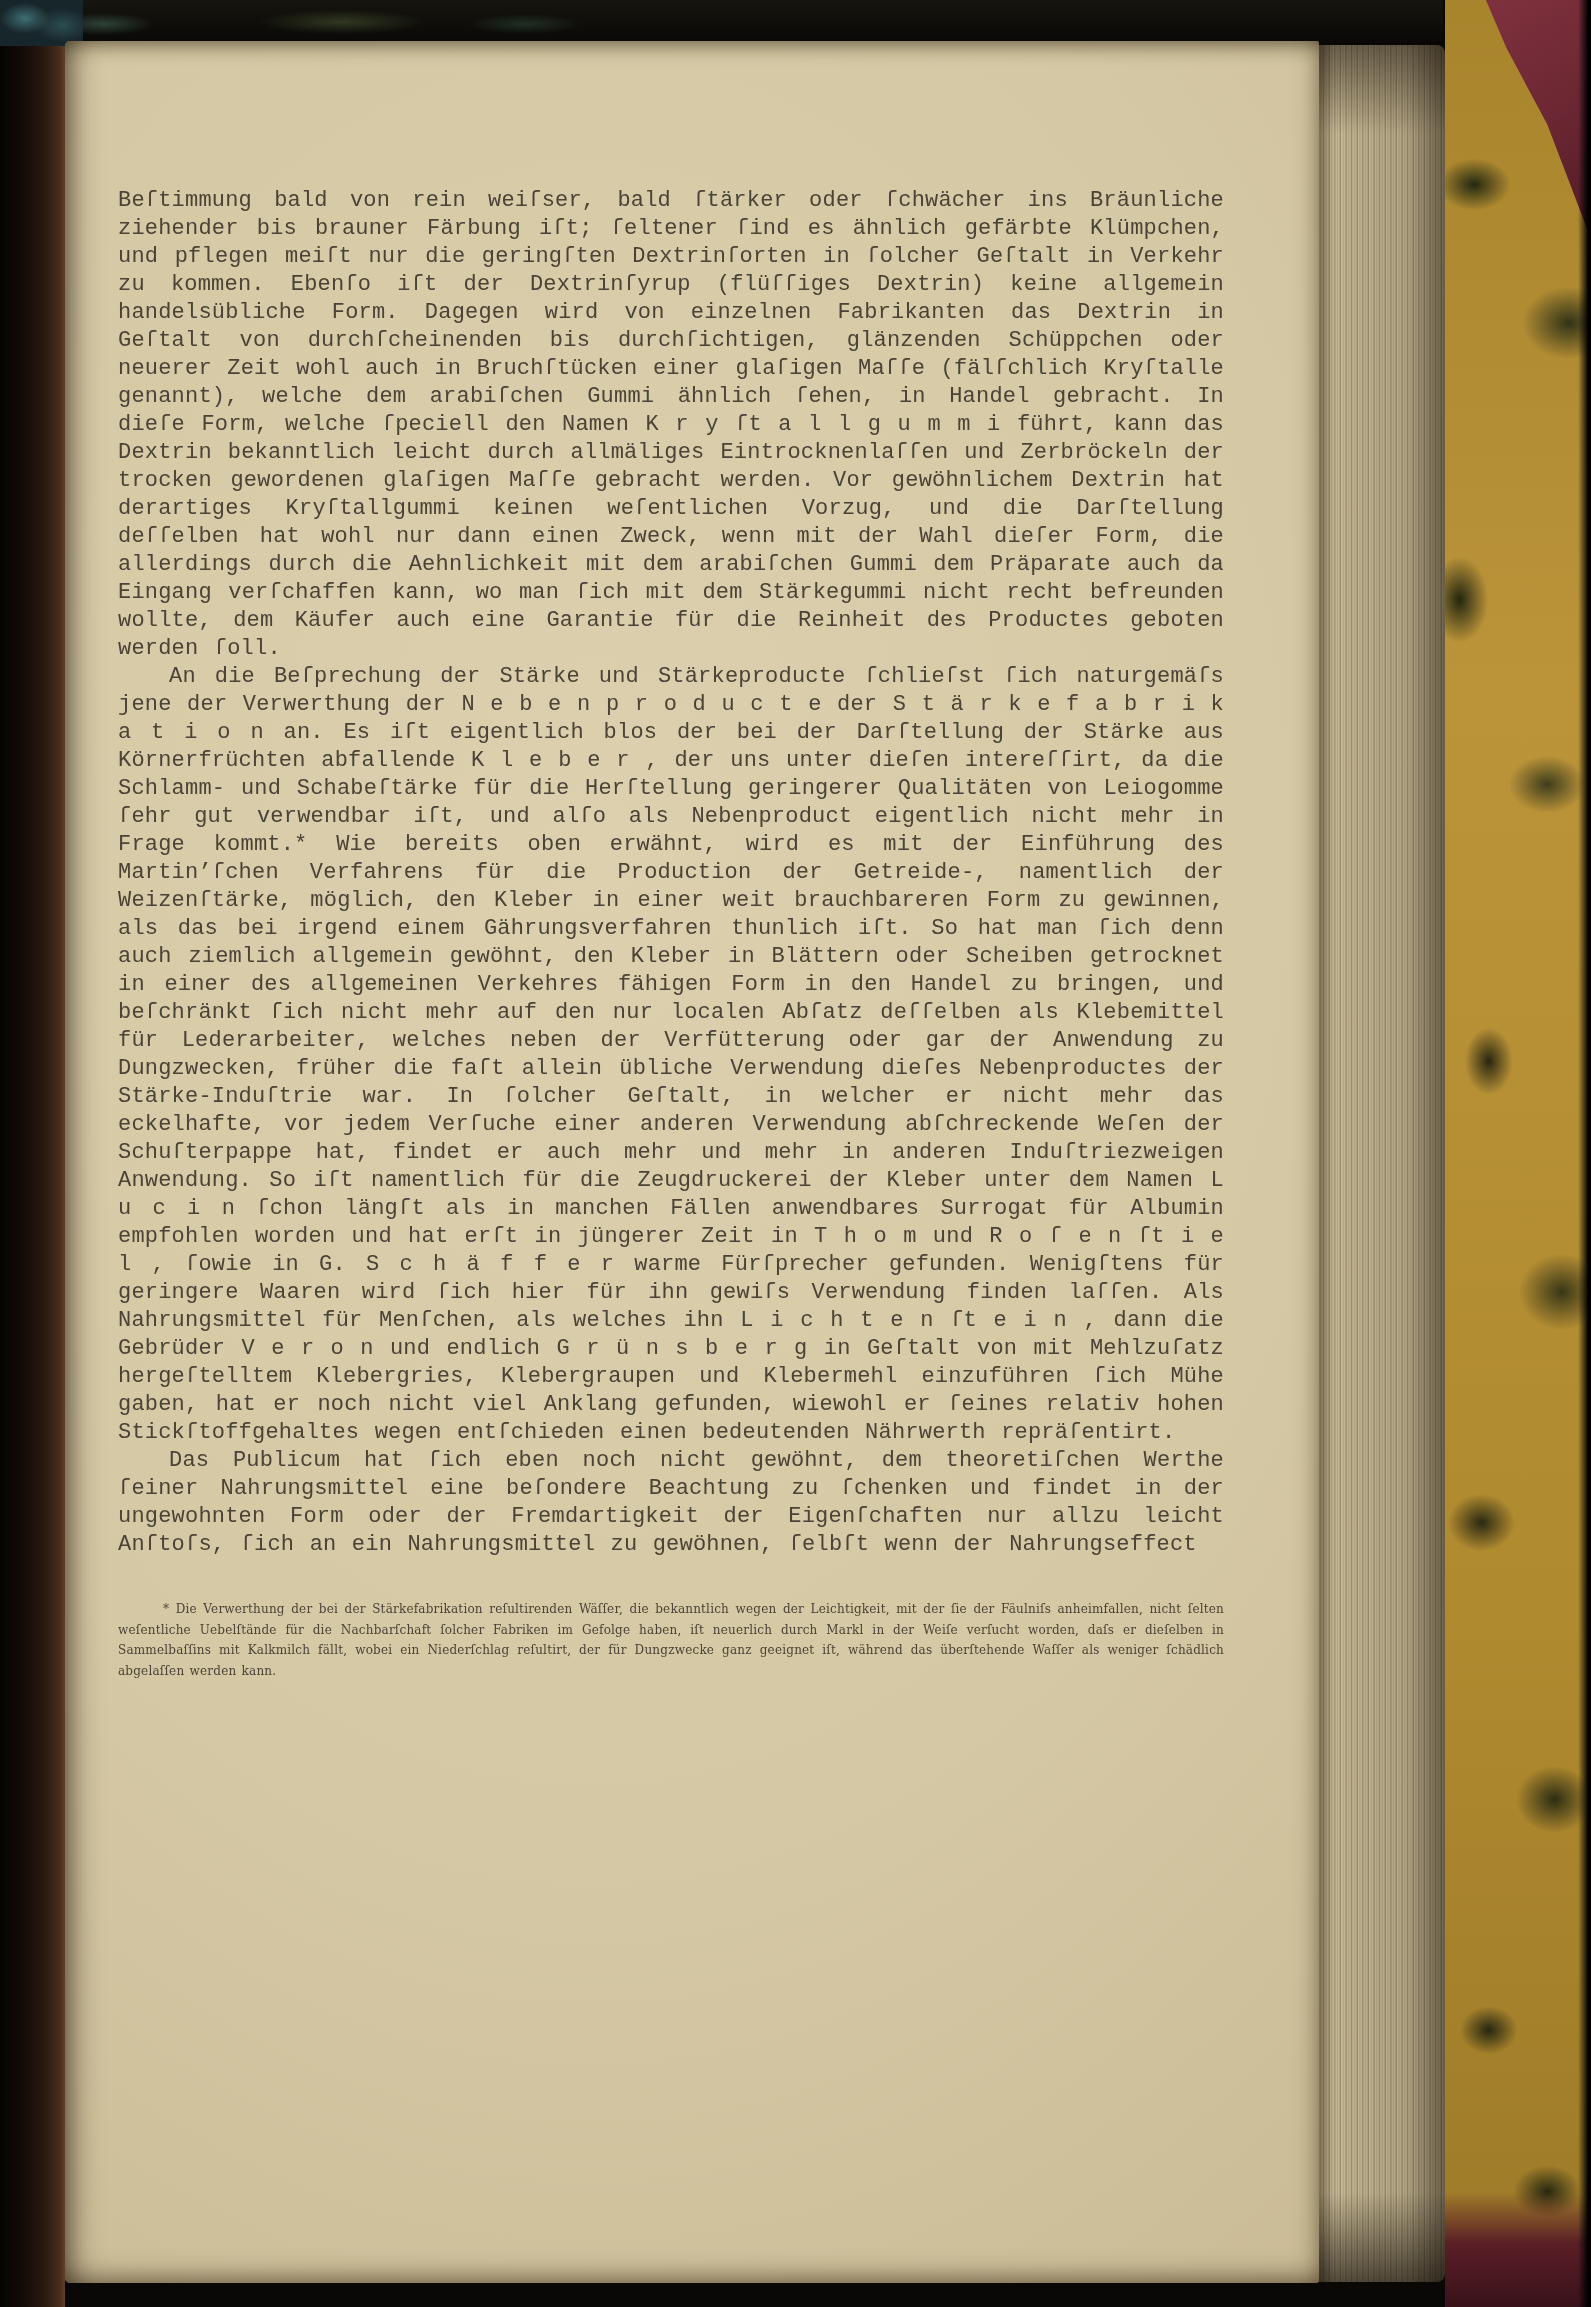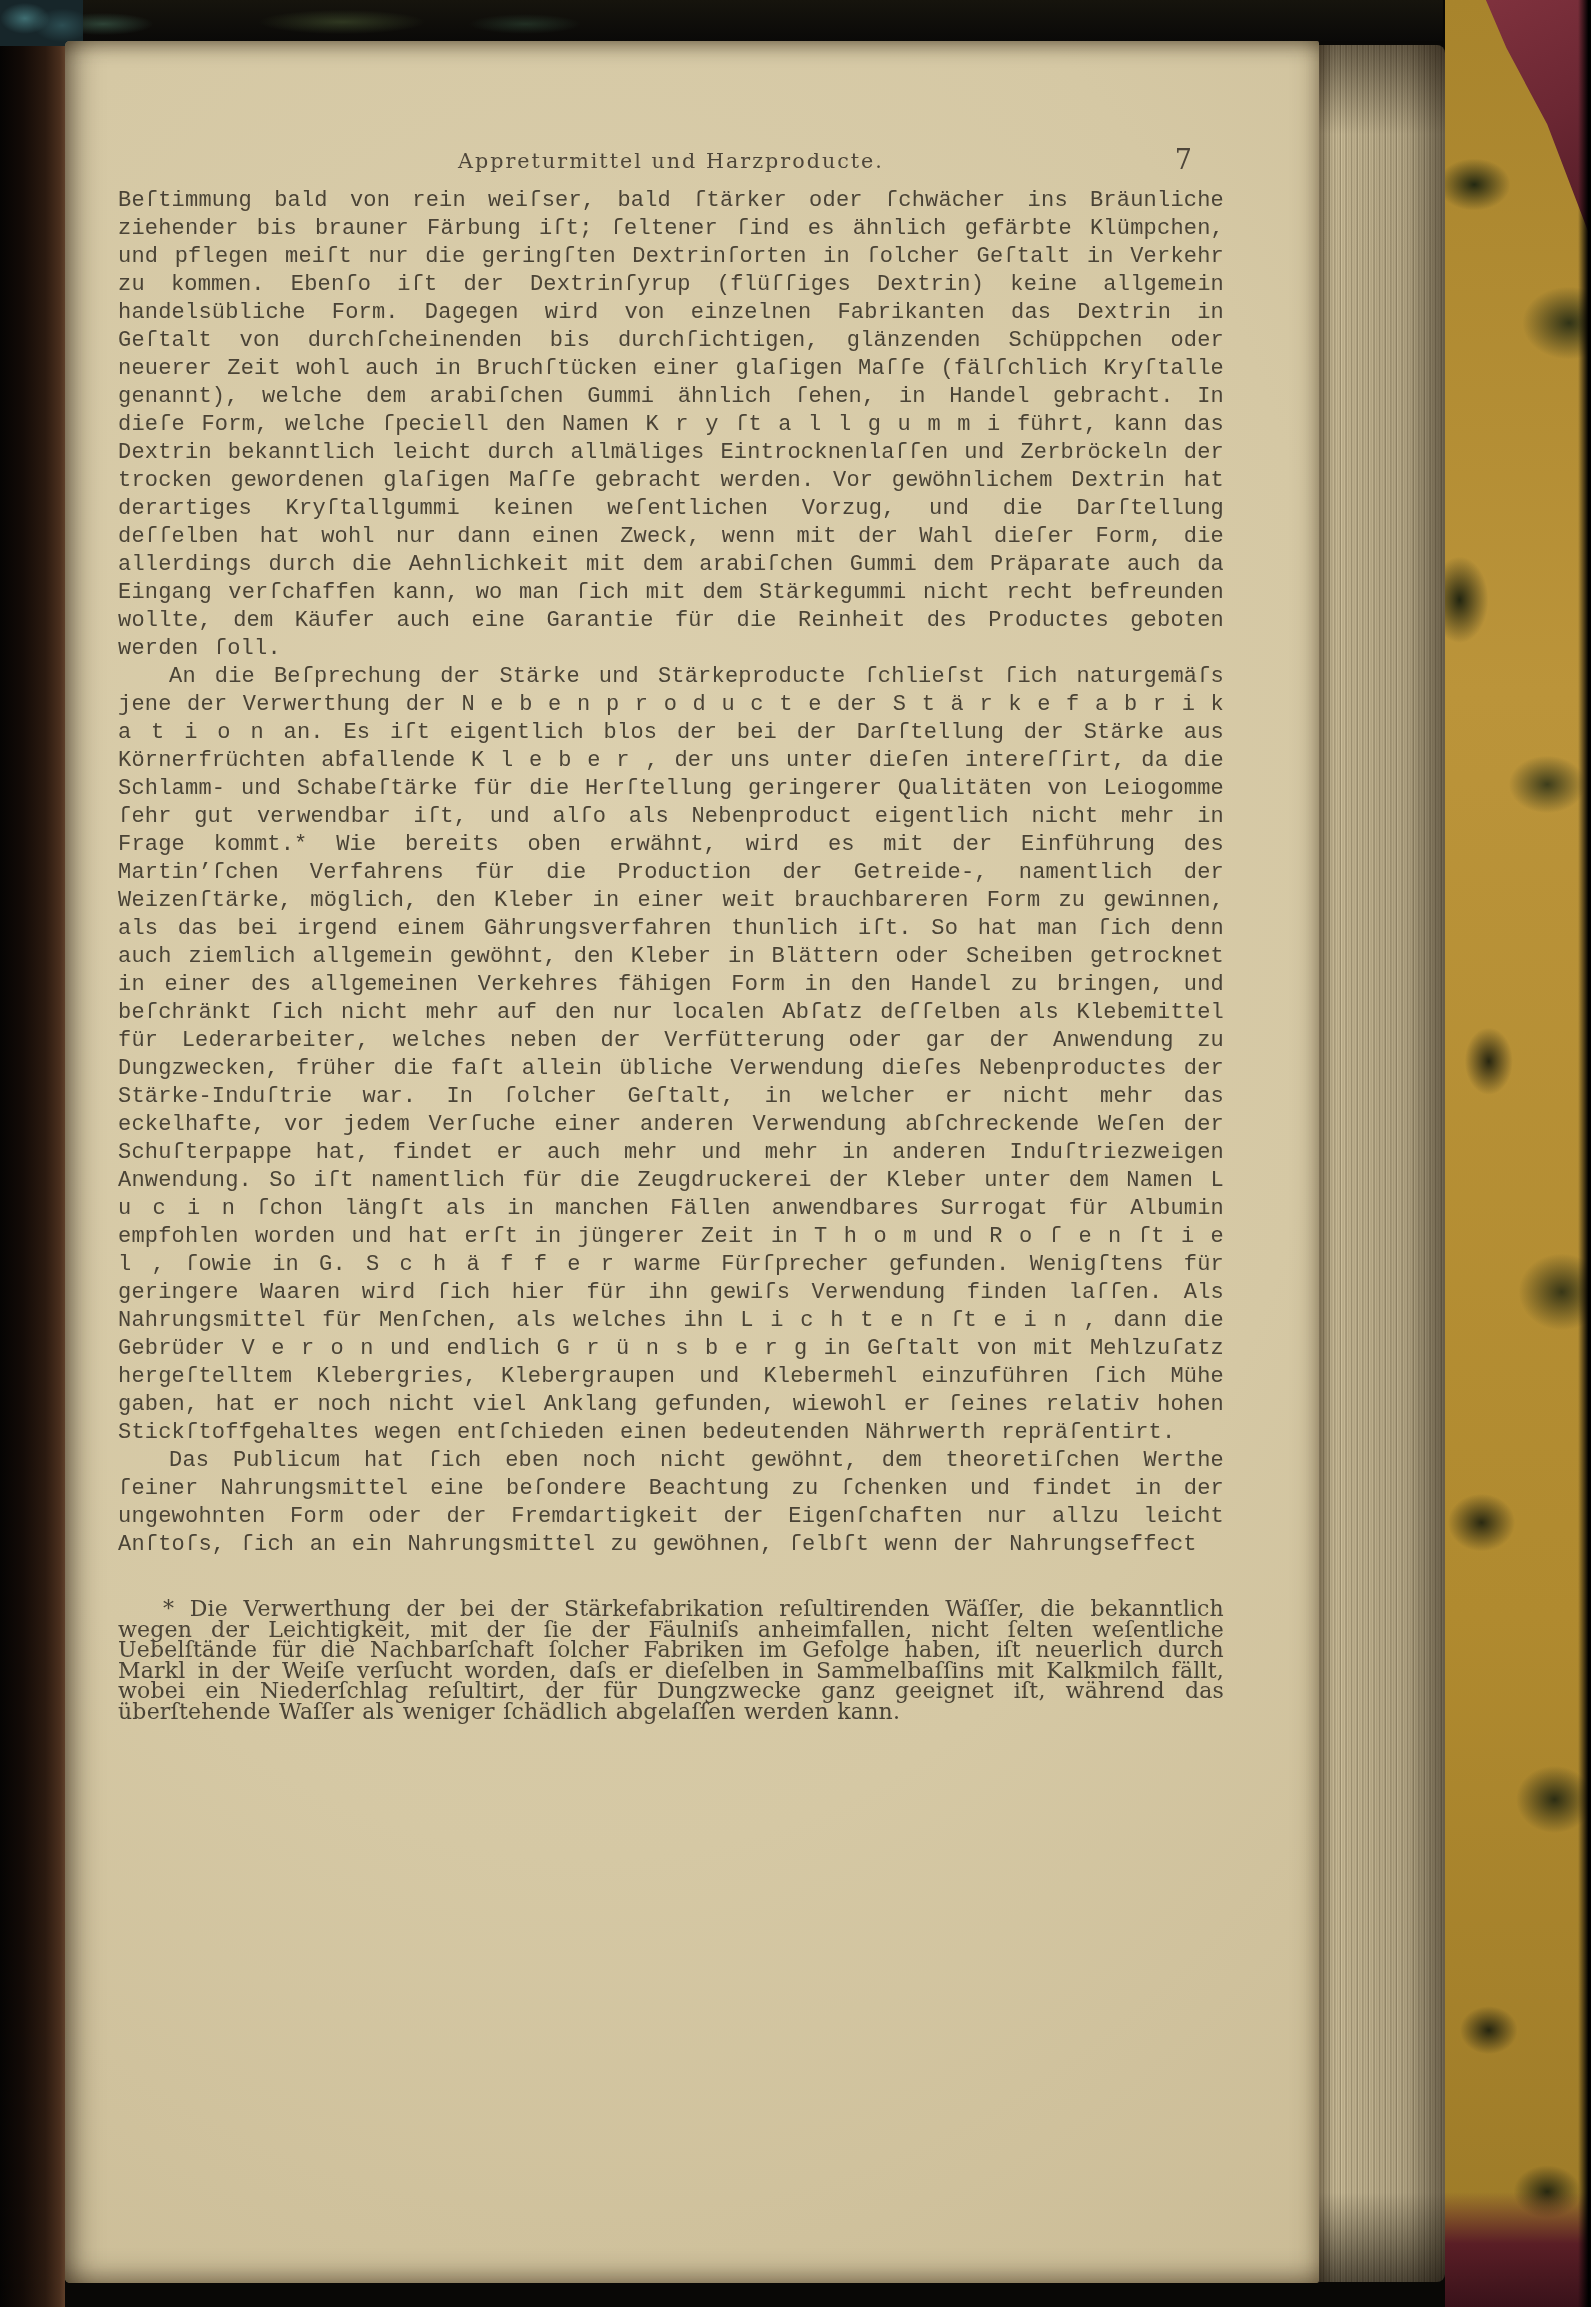--- a/index.html
+++ b/index.html
@@ -47,21 +47,21 @@
   }
   .page-number { position:absolute; right:32px; top:-4.8px; font-size:27px; color:#4e463a; }
   .body-text {
     position:absolute; top:146px; left:0; width:100%;
     font-size:22px; line-height:28px; text-align:justify; word-spacing:2px;
     letter-spacing:0.2px;
   }
   .body-text p { margin:0;font-family:Liberation Mono, monospace; }
   .body-text p.indent { text-indent:51px; }
   .footnote-block {
-    margin-top:40px; font-size:22px; line-height:20.5px; text-align:justify;
+    margin-top:40px; font-size:12px; line-height:20.5px; text-align:justify;
     text-indent:45px; word-spacing:1.2px;
   }
   
   .fore-edge {
     position:absolute; left:1319px; top:45px; width:126px; height:2237px;
     border-radius:0 8px 8px 0;
     background:
       linear-gradient(180deg, rgba(20,12,5,0.5) 0%, rgba(20,12,5,0) 4%, rgba(20,12,5,0) 96%, rgba(10,6,2,0.6) 100%),
       linear-gradient(90deg, rgba(40,26,10,0.45) 0%, rgba(40,26,10,0) 12%, rgba(30,20,8,0.12) 70%, rgba(20,12,4,0.5) 100%),
       repeating-linear-gradient(90deg, #cfc29f 0px, #b4a683 1.6px, #c8ba97 3.2px, #96896a 4.8px, #c2b492 5.6px);
@@ -101,24 +101,20 @@
 
 <div class="scene">
 
   <div class="spine"></div>
   <div class="top-strip"></div>
   <div class="corner-marble"></div>
 
   <div class="paper">
     <div class="text-column">
 
-      <div class="page-header">
-        <span class="running-title">Appreturmittel und Harzproducte.</span>
-        <span class="page-number">7</span>
-      </div>
 
       <div class="body-text">
         <p>Beſtimmung bald von rein weiſser, bald ſtärker oder ſchwächer ins Bräunliche ziehender bis brauner Färbung iſt; ſeltener ſind es ähnlich gefärbte Klümpchen, und pflegen meiſt nur die geringſten Dextrinſorten in ſolcher Geſtalt in Verkehr zu kommen. Ebenſo iſt der Dextrinſyrup (flüſſiges Dextrin) keine allgemein handelsübliche Form. Dagegen wird von einzelnen Fabrikanten das Dextrin in Geſtalt von durchſcheinenden bis durchſichtigen, glänzenden Schüppchen oder neuerer Zeit wohl auch in Bruchſtücken einer glaſigen Maſſe (fälſchlich Kryſtalle genannt), welche dem arabiſchen Gummi ähnlich ſehen, in Handel gebracht. In dieſe Form, welche ſpeciell den Namen K r y ſt a l l g u m m i führt, kann das Dextrin bekanntlich leicht durch allmäliges Eintrocknenlaſſen und Zerbröckeln der trocken gewordenen glaſigen Maſſe gebracht werden. Vor gewöhnlichem Dextrin hat derartiges Kryſtallgummi keinen weſentlichen Vorzug, und die Darſtellung deſſelben hat wohl nur dann einen Zweck, wenn mit der Wahl dieſer Form, die allerdings durch die Aehnlichkeit mit dem arabiſchen Gummi dem Präparate auch da Eingang verſchaffen kann, wo man ſich mit dem Stärkegummi nicht recht befreunden wollte, dem Käufer auch eine Garantie für die Reinheit des Productes geboten werden ſoll.</p>
         <p class="indent">An die Beſprechung der Stärke und Stärkeproducte ſchlieſst ſich naturgemäſs jene der Verwerthung der N e b e n p r o d u c t e der S t ä r k e f a b r i k a t i o n an. Es iſt eigentlich blos der bei der Darſtellung der Stärke aus Körnerfrüchten abfallende K l e b e r , der uns unter dieſen intereſſirt, da die Schlamm- und Schabeſtärke für die Herſtellung geringerer Qualitäten von Leiogomme ſehr gut verwendbar iſt, und alſo als Nebenproduct eigentlich nicht mehr in Frage kommt.* Wie bereits oben erwähnt, wird es mit der Einführung des Martin’ſchen Verfahrens für die Production der Getreide-, namentlich der Weizenſtärke, möglich, den Kleber in einer weit brauchbareren Form zu gewinnen, als das bei irgend einem Gährungsverfahren thunlich iſt. So hat man ſich denn auch ziemlich allgemein gewöhnt, den Kleber in Blättern oder Scheiben getrocknet in einer des allgemeinen Verkehres fähigen Form in den Handel zu bringen, und beſchränkt ſich nicht mehr auf den nur localen Abſatz deſſelben als Klebemittel für Lederarbeiter, welches neben der Verfütterung oder gar der Anwendung zu Dungzwecken, früher die faſt allein übliche Verwendung dieſes Nebenproductes der Stärke-Induſtrie war. In ſolcher Geſtalt, in welcher er nicht mehr das eckelhafte, vor jedem Verſuche einer anderen Verwendung abſchreckende Weſen der Schuſterpappe hat, findet er auch mehr und mehr in anderen Induſtriezweigen Anwendung. So iſt namentlich für die Zeugdruckerei der Kleber unter dem Namen L u c i n ſchon längſt als in manchen Fällen anwendbares Surrogat für Albumin empfohlen worden und hat erſt in jüngerer Zeit in T h o m und R o ſ e n ſt i e l , ſowie in G. S c h ä f f e r warme Fürſprecher gefunden. Wenigſtens für geringere Waaren wird ſich hier für ihn gewiſs Verwendung finden laſſen. Als Nahrungsmittel für Menſchen, als welches ihn L i c h t e n ſt e i n , dann die Gebrüder V e r o n und endlich G r ü n s b e r g in Geſtalt von mit Mehlzuſatz hergeſtelltem Klebergries, Klebergraupen und Klebermehl einzuführen ſich Mühe gaben, hat er noch nicht viel Anklang gefunden, wiewohl er ſeines relativ hohen Stickſtoffgehaltes wegen entſchieden einen bedeutenden Nährwerth repräſentirt.</p>
         <p class="indent">Das Publicum hat ſich eben noch nicht gewöhnt, dem theoretiſchen Werthe ſeiner Nahrungsmittel eine beſondere Beachtung zu ſchenken und findet in der ungewohnten Form oder der Fremdartigkeit der Eigenſchaften nur allzu leicht Anſtoſs, ſich an ein Nahrungsmittel zu gewöhnen, ſelbſt wenn der Nahrungseffect</p>
         <div class="footnote-block">* Die Verwerthung der bei der Stärkefabrikation reſultirenden Wäſſer, die bekanntlich wegen der Leichtigkeit, mit der ſie der Fäulniſs anheimfallen, nicht ſelten weſentliche Uebelſtände für die Nachbarſchaft ſolcher Fabriken im Gefolge haben, iſt neuerlich durch Markl in der Weiſe verſucht worden, daſs er dieſelben in Sammelbaſſins mit Kalkmilch fällt, wobei ein Niederſchlag reſultirt, der für Dungzwecke ganz geeignet iſt, während das überſtehende Waſſer als weniger ſchädlich abgelaſſen werden kann.</div>
       </div>
 
     </div>
   </div>

